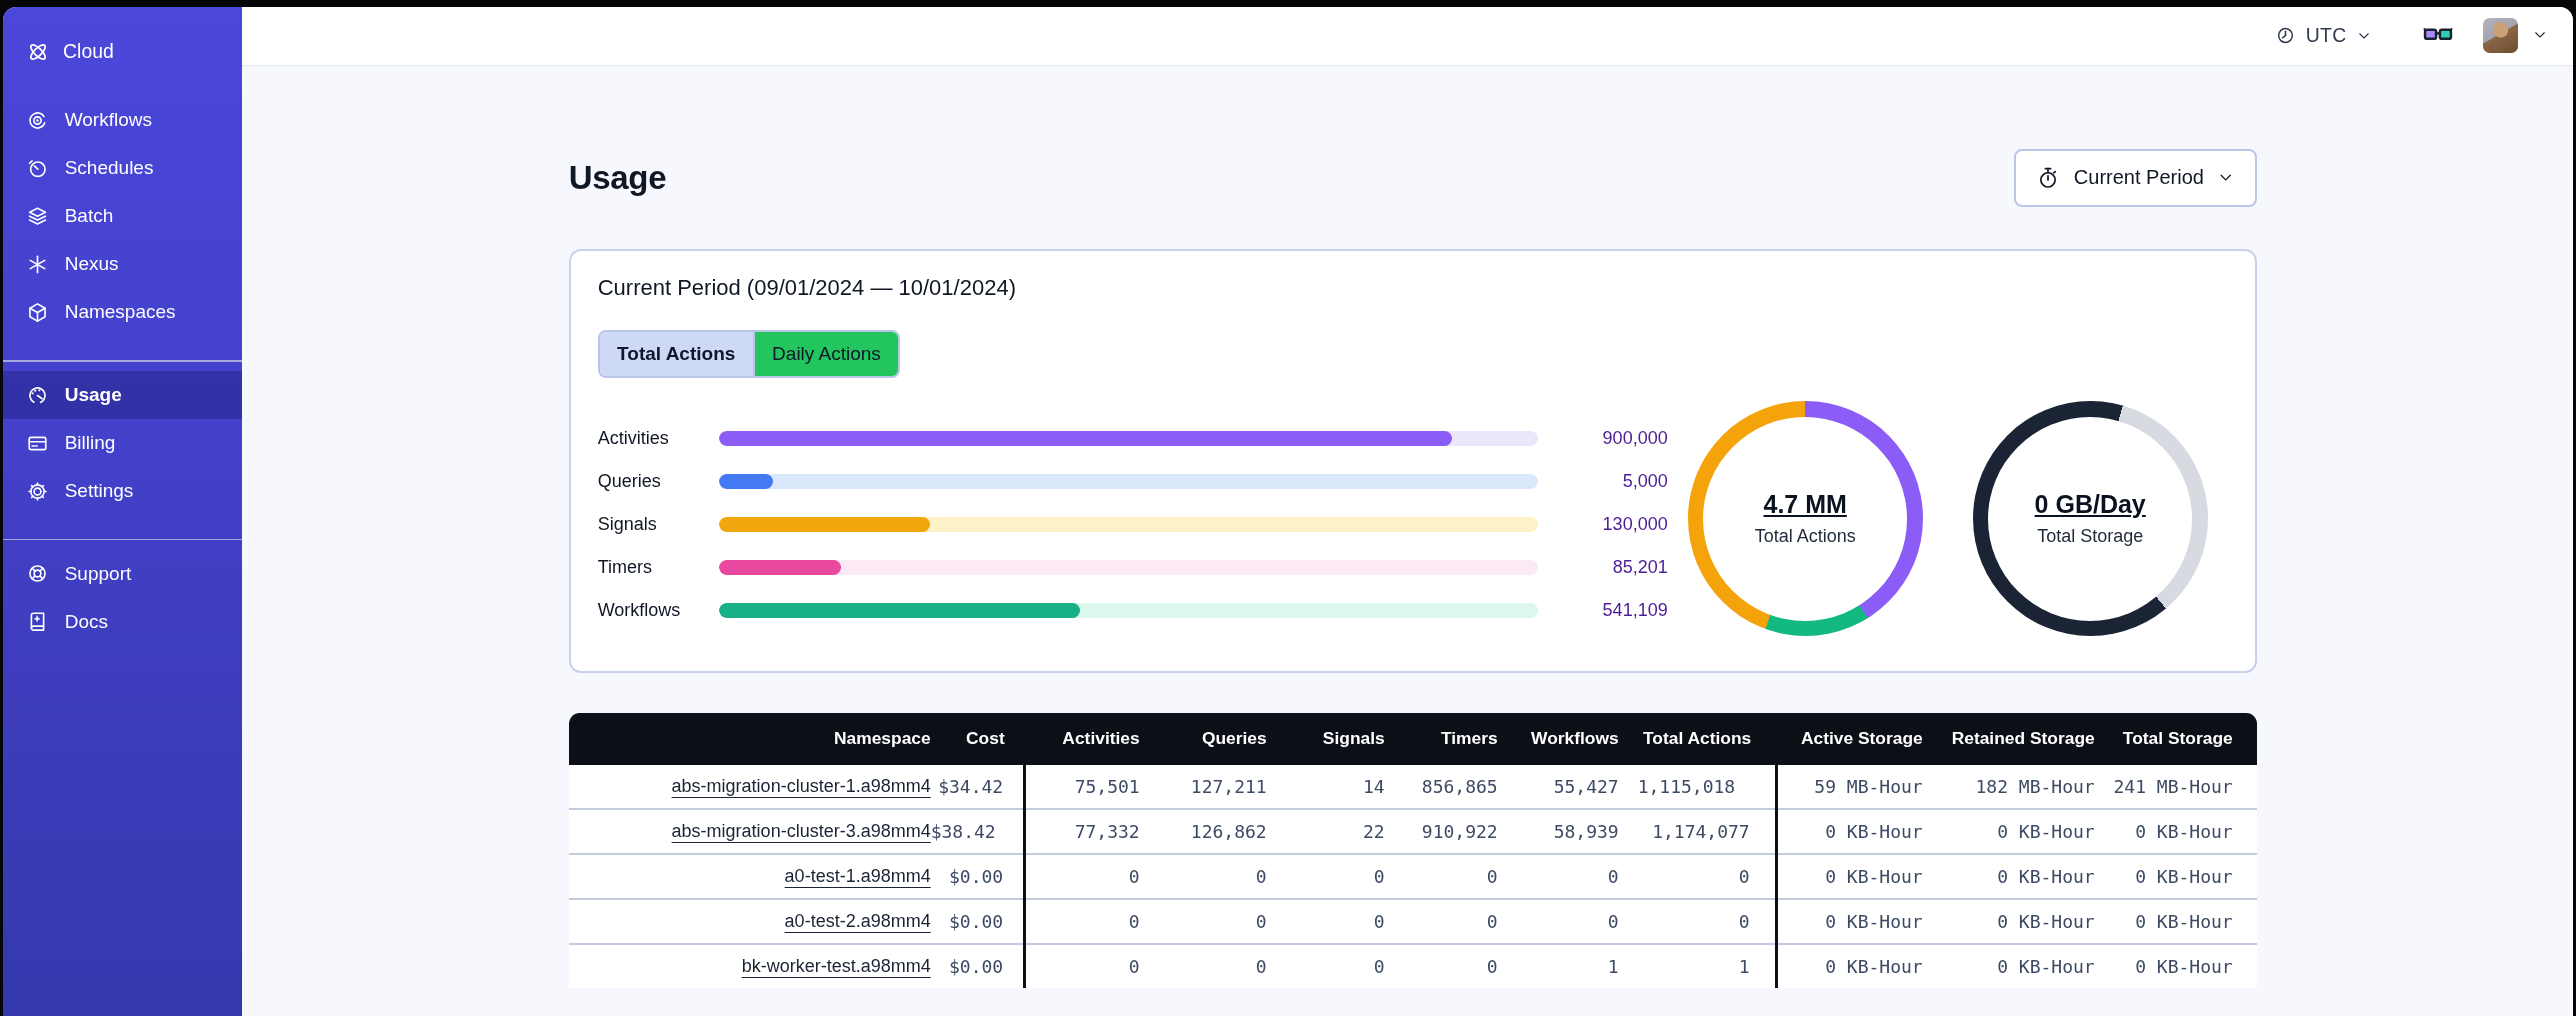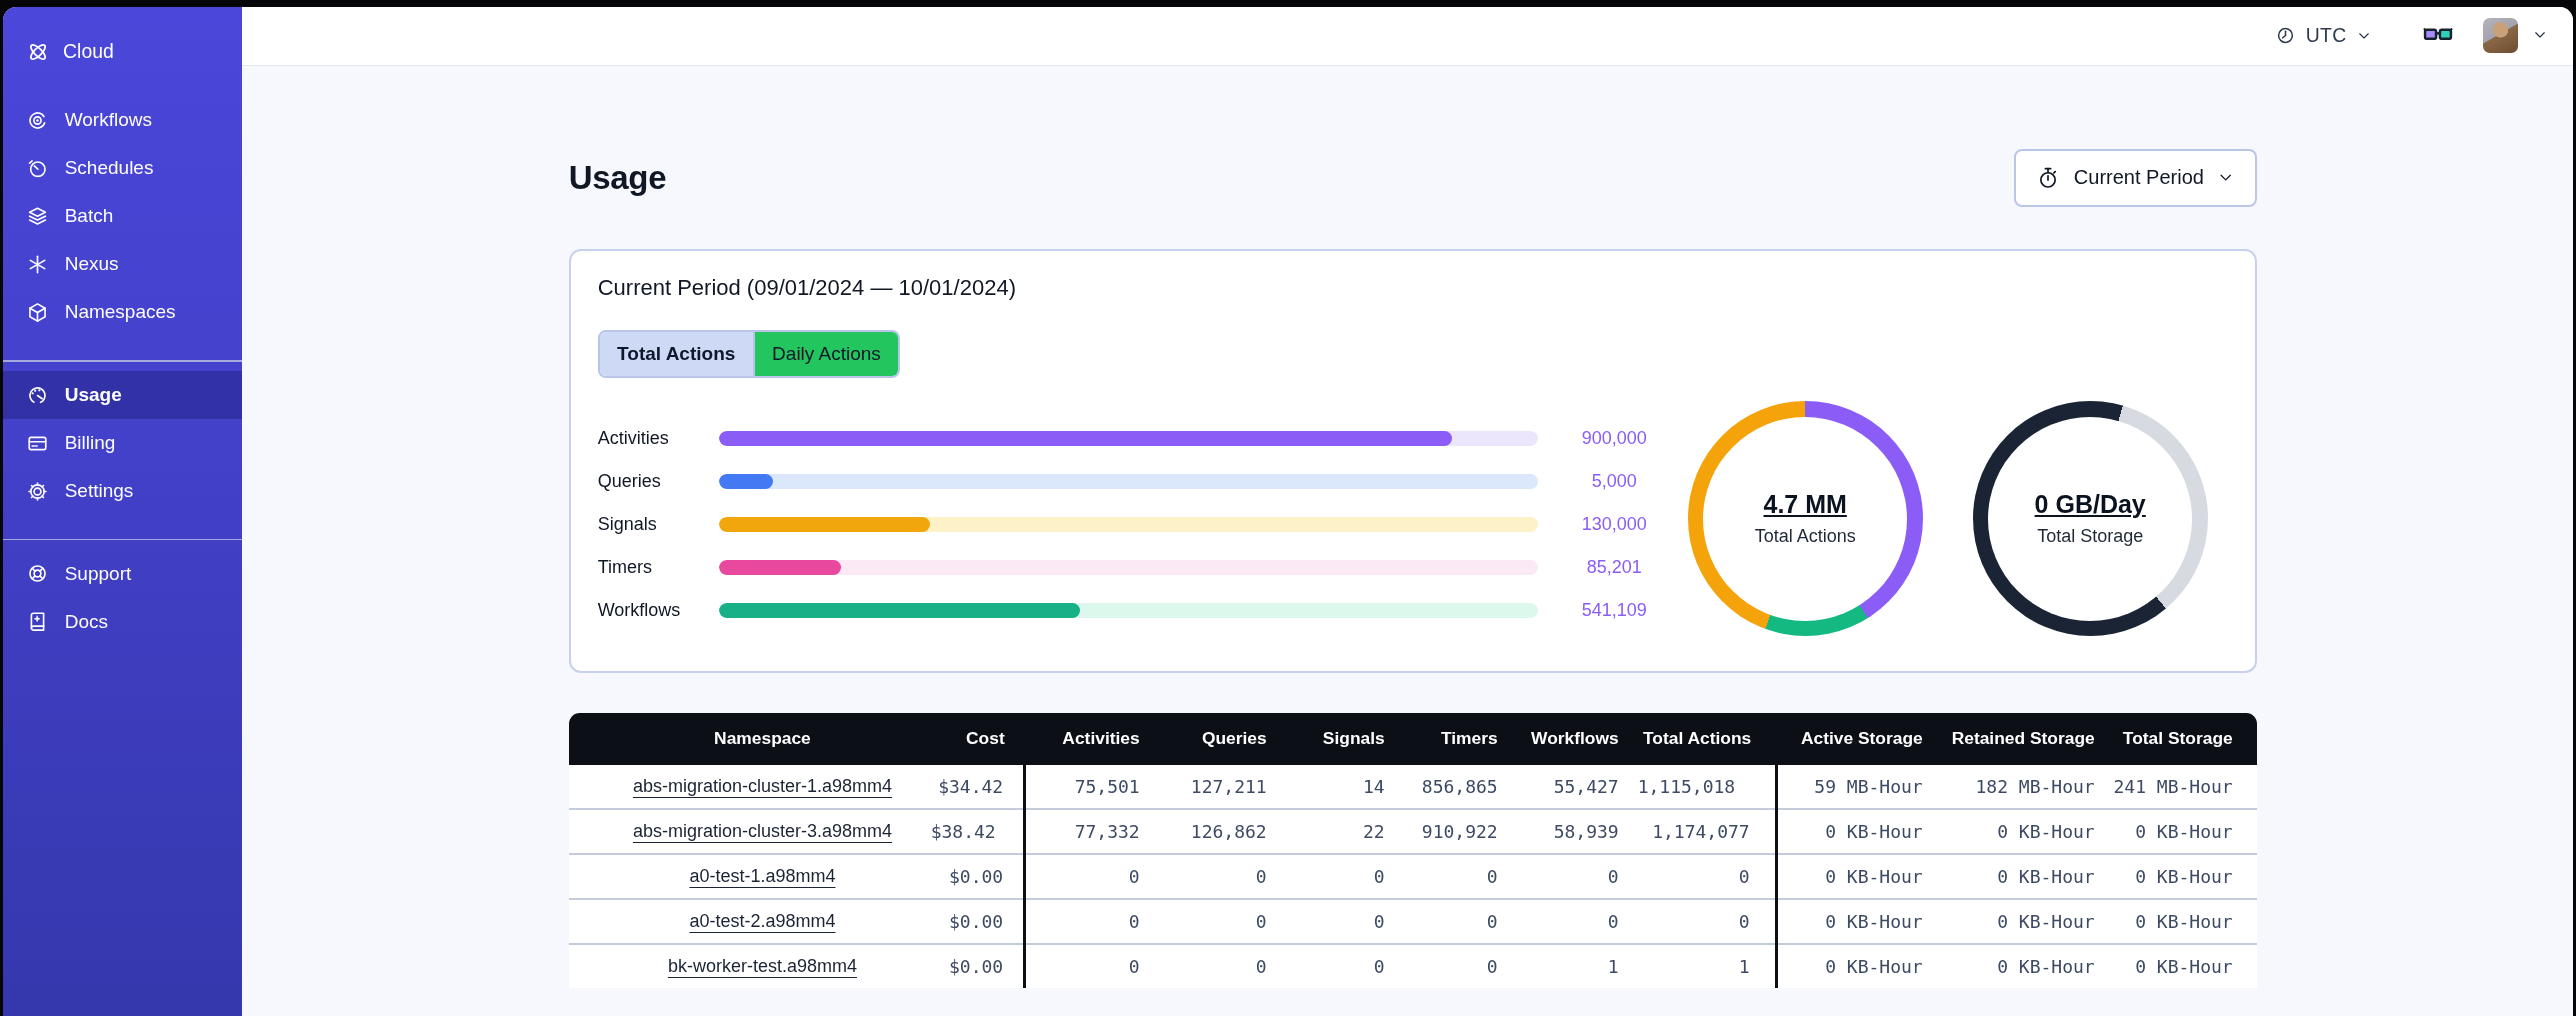--- a/index.html
+++ b/index.html
@@ -69,41 +69,41 @@
   .card-title{font-size:22px;font-weight:500;color:#101725;}
   .tabs{margin-top:29.5px;display:inline-flex;border:2px solid #b9c5e8;border-radius:8px;overflow:hidden;height:44px;background:#fff;}
   .tab{display:flex;align-items:center;padding:0 17.4px;font-size:19px;color:#0f172a;cursor:pointer;background:#22c55e;font-weight:500;}
   .tab.active{background:#cdd9f5;font-weight:600;border-right:2px solid #b9c5e8;}
   .chart-row{display:flex;align-items:flex-start;margin-top:23px;}
   .bars{width:1070px;flex:none;margin-top:16px;}
   .bar-row{display:flex;align-items:center;height:43px;}
   .bar-label{width:121px;flex:none;font-size:18px;color:#101725;}
   .bar-track{flex:1;height:15.4px;border-radius:8px;position:relative;margin-right:23px;overflow:hidden;}
   .bar-fill{position:absolute;left:0;top:0;bottom:0;border-radius:8px;}
-  .bar-value{width:107px;flex:none;text-align:center;font-size:18px;color:#8b5cf6;}
+  .bar-value{width:107px;flex:none;text-align:right;font-size:18px;color:#4c1d95;}
   .donuts{flex:1;display:flex;justify-content:center;gap:50px;}
   .donut{width:235px;height:235px;border-radius:50%;position:relative;flex:none;}
   .donut::after{content:"";position:absolute;inset:15.4px;background:#fff;border-radius:50%;}
   .donut-center{position:absolute;inset:0;display:flex;flex-direction:column;align-items:center;justify-content:center;z-index:1;}
   .donut-value{font-size:25px;font-weight:600;color:#0b1220;text-decoration:underline;}
   .donut-label{font-size:18px;color:#1f2937;margin-top:6.7px;}
   
   .table-wrap{margin-top:40px;border-radius:10.7px 10.7px 0 0;overflow:hidden;background:#fff;}
   table.usage{border-collapse:collapse;width:1688px;table-layout:fixed;}
   table.usage th{
     background:#0c1016;color:#fff;height:52px;font-size:17.4px;font-weight:600;
     text-align:right;padding:0;white-space:nowrap;
   }
   table.usage td{
     height:43px;text-align:right;padding:0;white-space:nowrap;
     font-family:"DejaVu Sans Mono","Liberation Mono",monospace;font-size:18px;color:#3d4a63;
     background:#fff;
   }
   table.usage tbody tr + tr td{border-top:2px solid #c3cbdd;}
-  table.usage .c-left{text-align:center;padding-left:25.5px;}
+  table.usage .c-left{text-align:right;padding-left:25.5px;}
   table.usage .div-left{border-left:3.4px solid #0c1016;}
   .ns-link{
     font-family:"Liberation Sans","DejaVu Sans",sans-serif;font-size:18px;color:#1b2434;
     text-decoration:underline;text-underline-offset:4.7px;text-decoration-thickness:1.3px;cursor:pointer;
   }
 </style>
 </head>
 <body>
 
 <div class="window">

